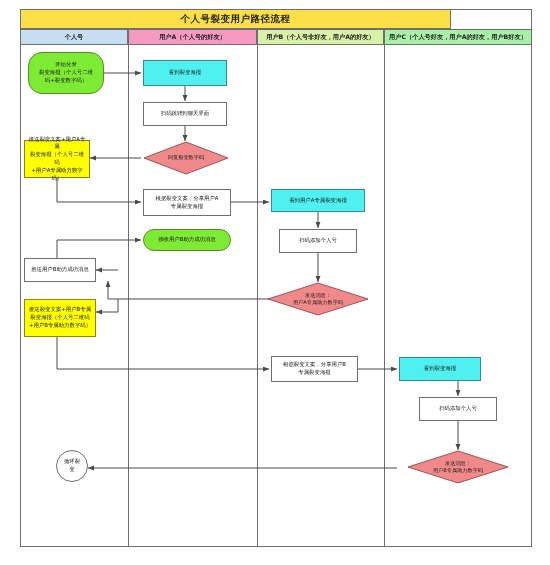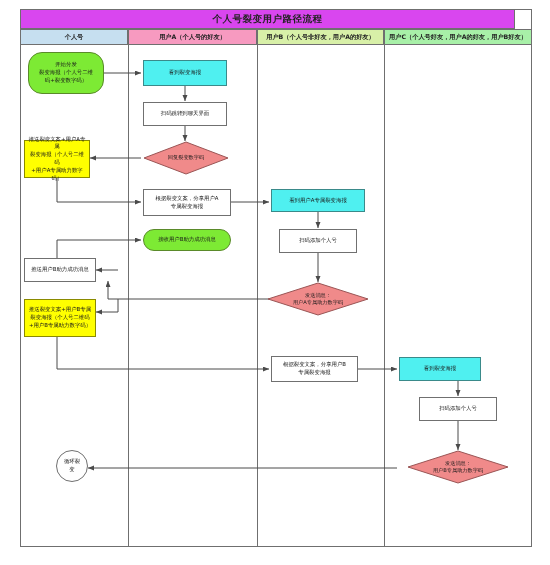--- a/index.html
+++ b/index.html
@@ -10,22 +10,22 @@
     overflow:hidden;
   }
   #stage{position:relative;width:550px;height:565px;}
 
   
   .frame{
     position:absolute;left:20px;top:9px;width:512px;height:538px;
     border:1px solid #6f6f6f;box-sizing:border-box;
   }
   .title-bar{
-    position:absolute;left:20px;top:9px;width:495px;height:20px;
-    background:#d946ef;border:1px solid #6f6f6f;box-sizing:border-box;
+    position:absolute;left:20px;top:9px;width:431px;height:20px;
+    background:#fde047;border:1px solid #6f6f6f;box-sizing:border-box;
     display:flex;align-items:center;justify-content:center;
     font-size:9.5px;font-weight:bold;color:#222;letter-spacing:.5px;
   }
   .col-head{
     position:absolute;top:29px;height:16px;
     border:1px solid #6f6f6f;box-sizing:border-box;
     display:flex;align-items:center;justify-content:center;
     font-size:6.2px;font-weight:bold;color:#222;white-space:nowrap;
   }
   .ch1{left:20px;width:108px;background:#c6dff0;}

